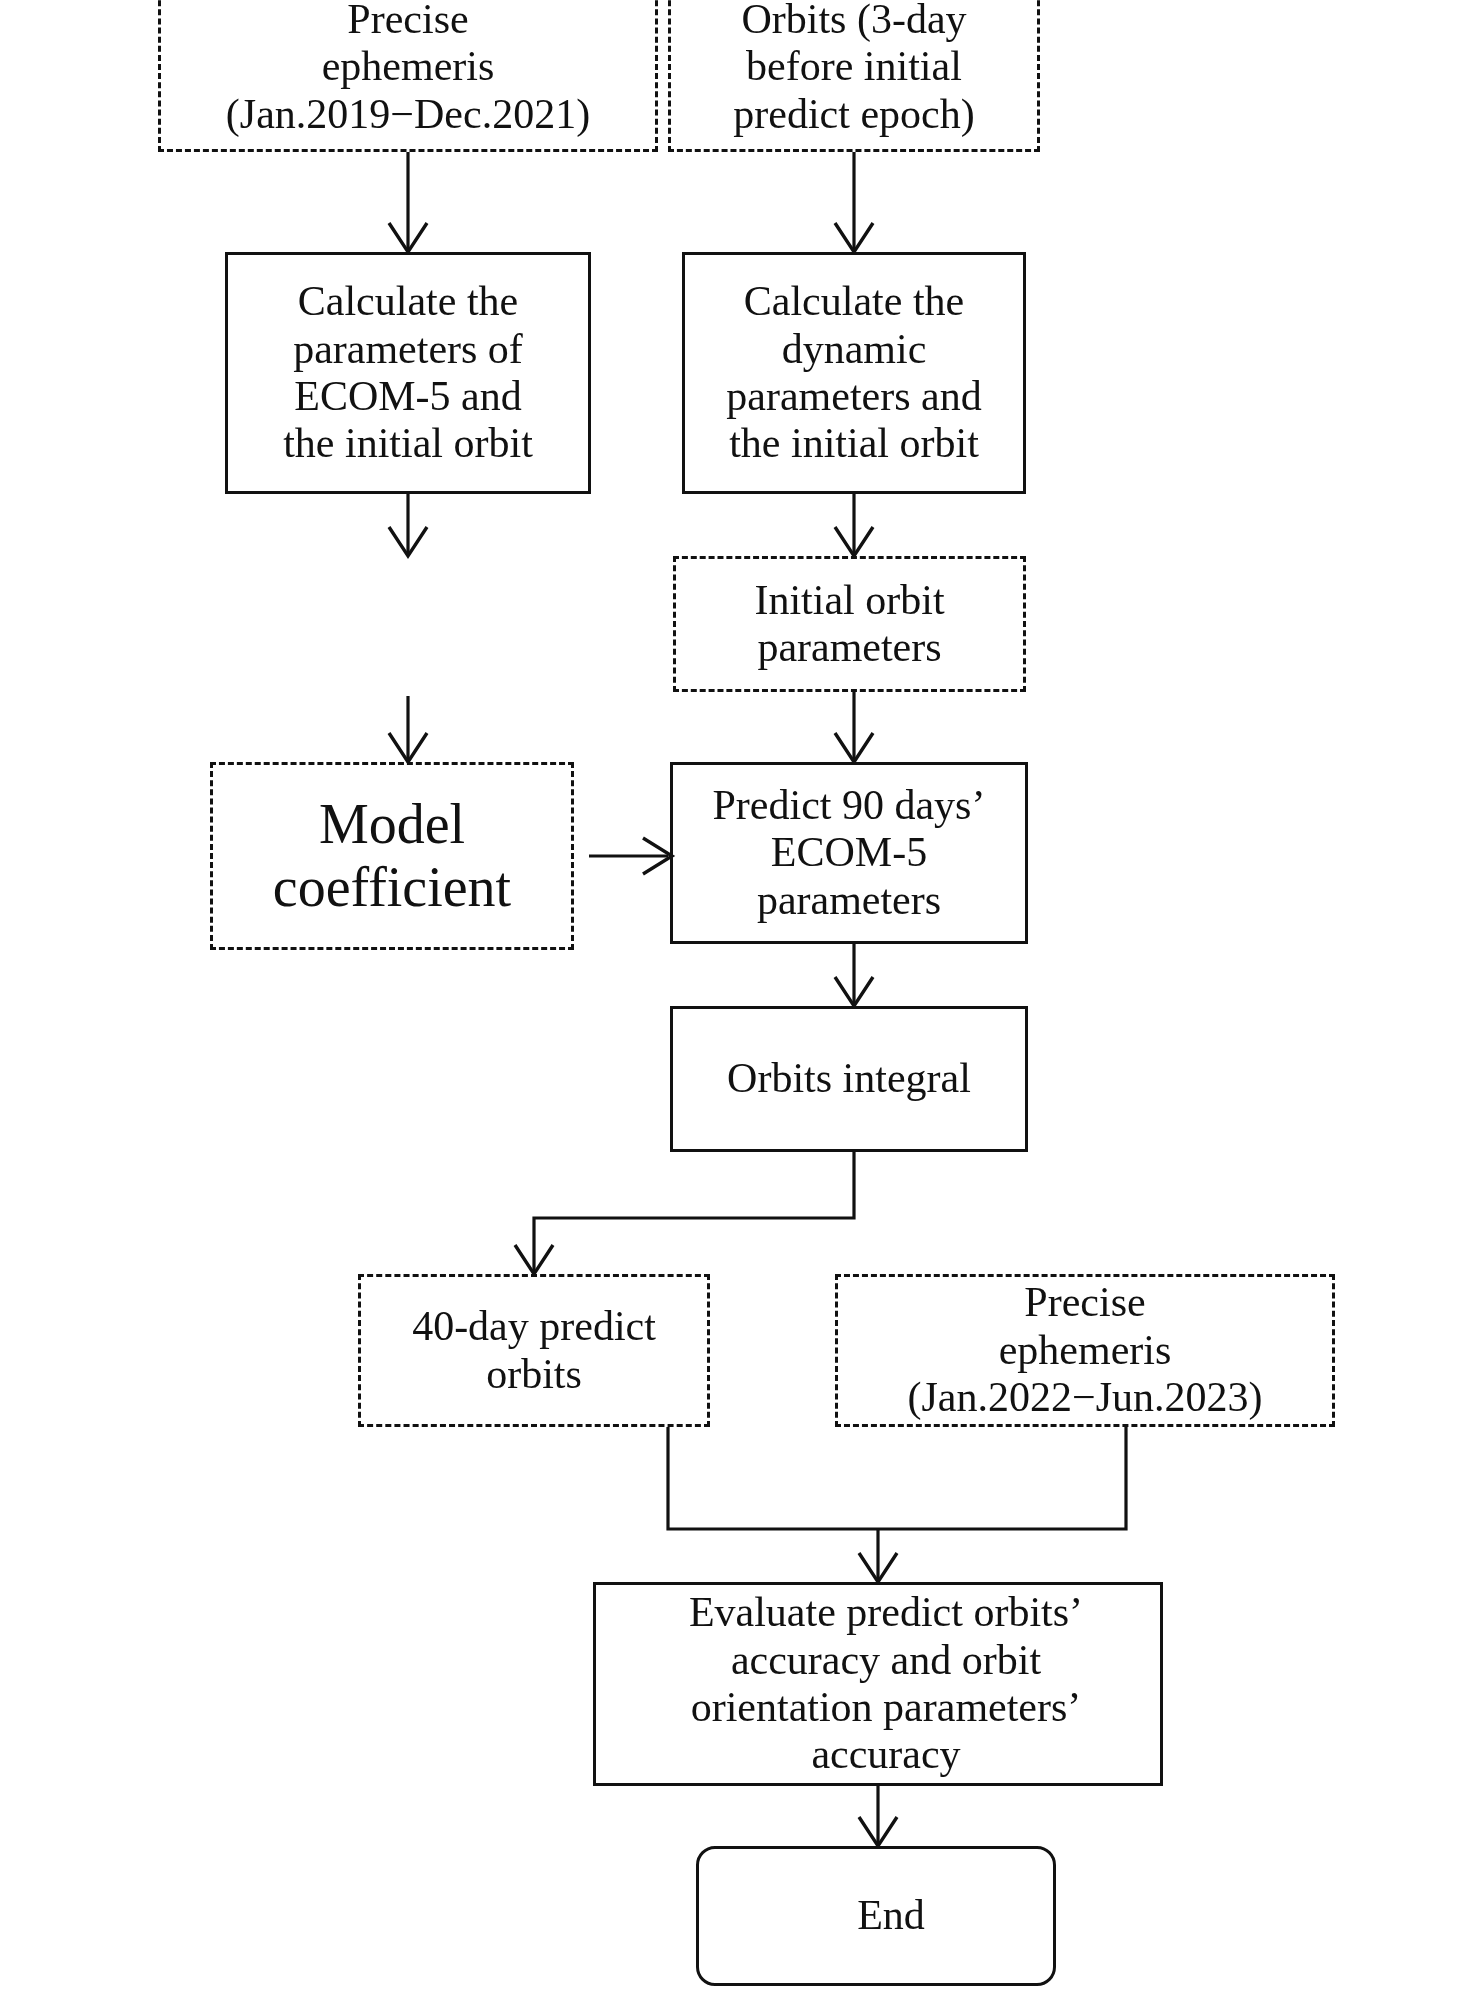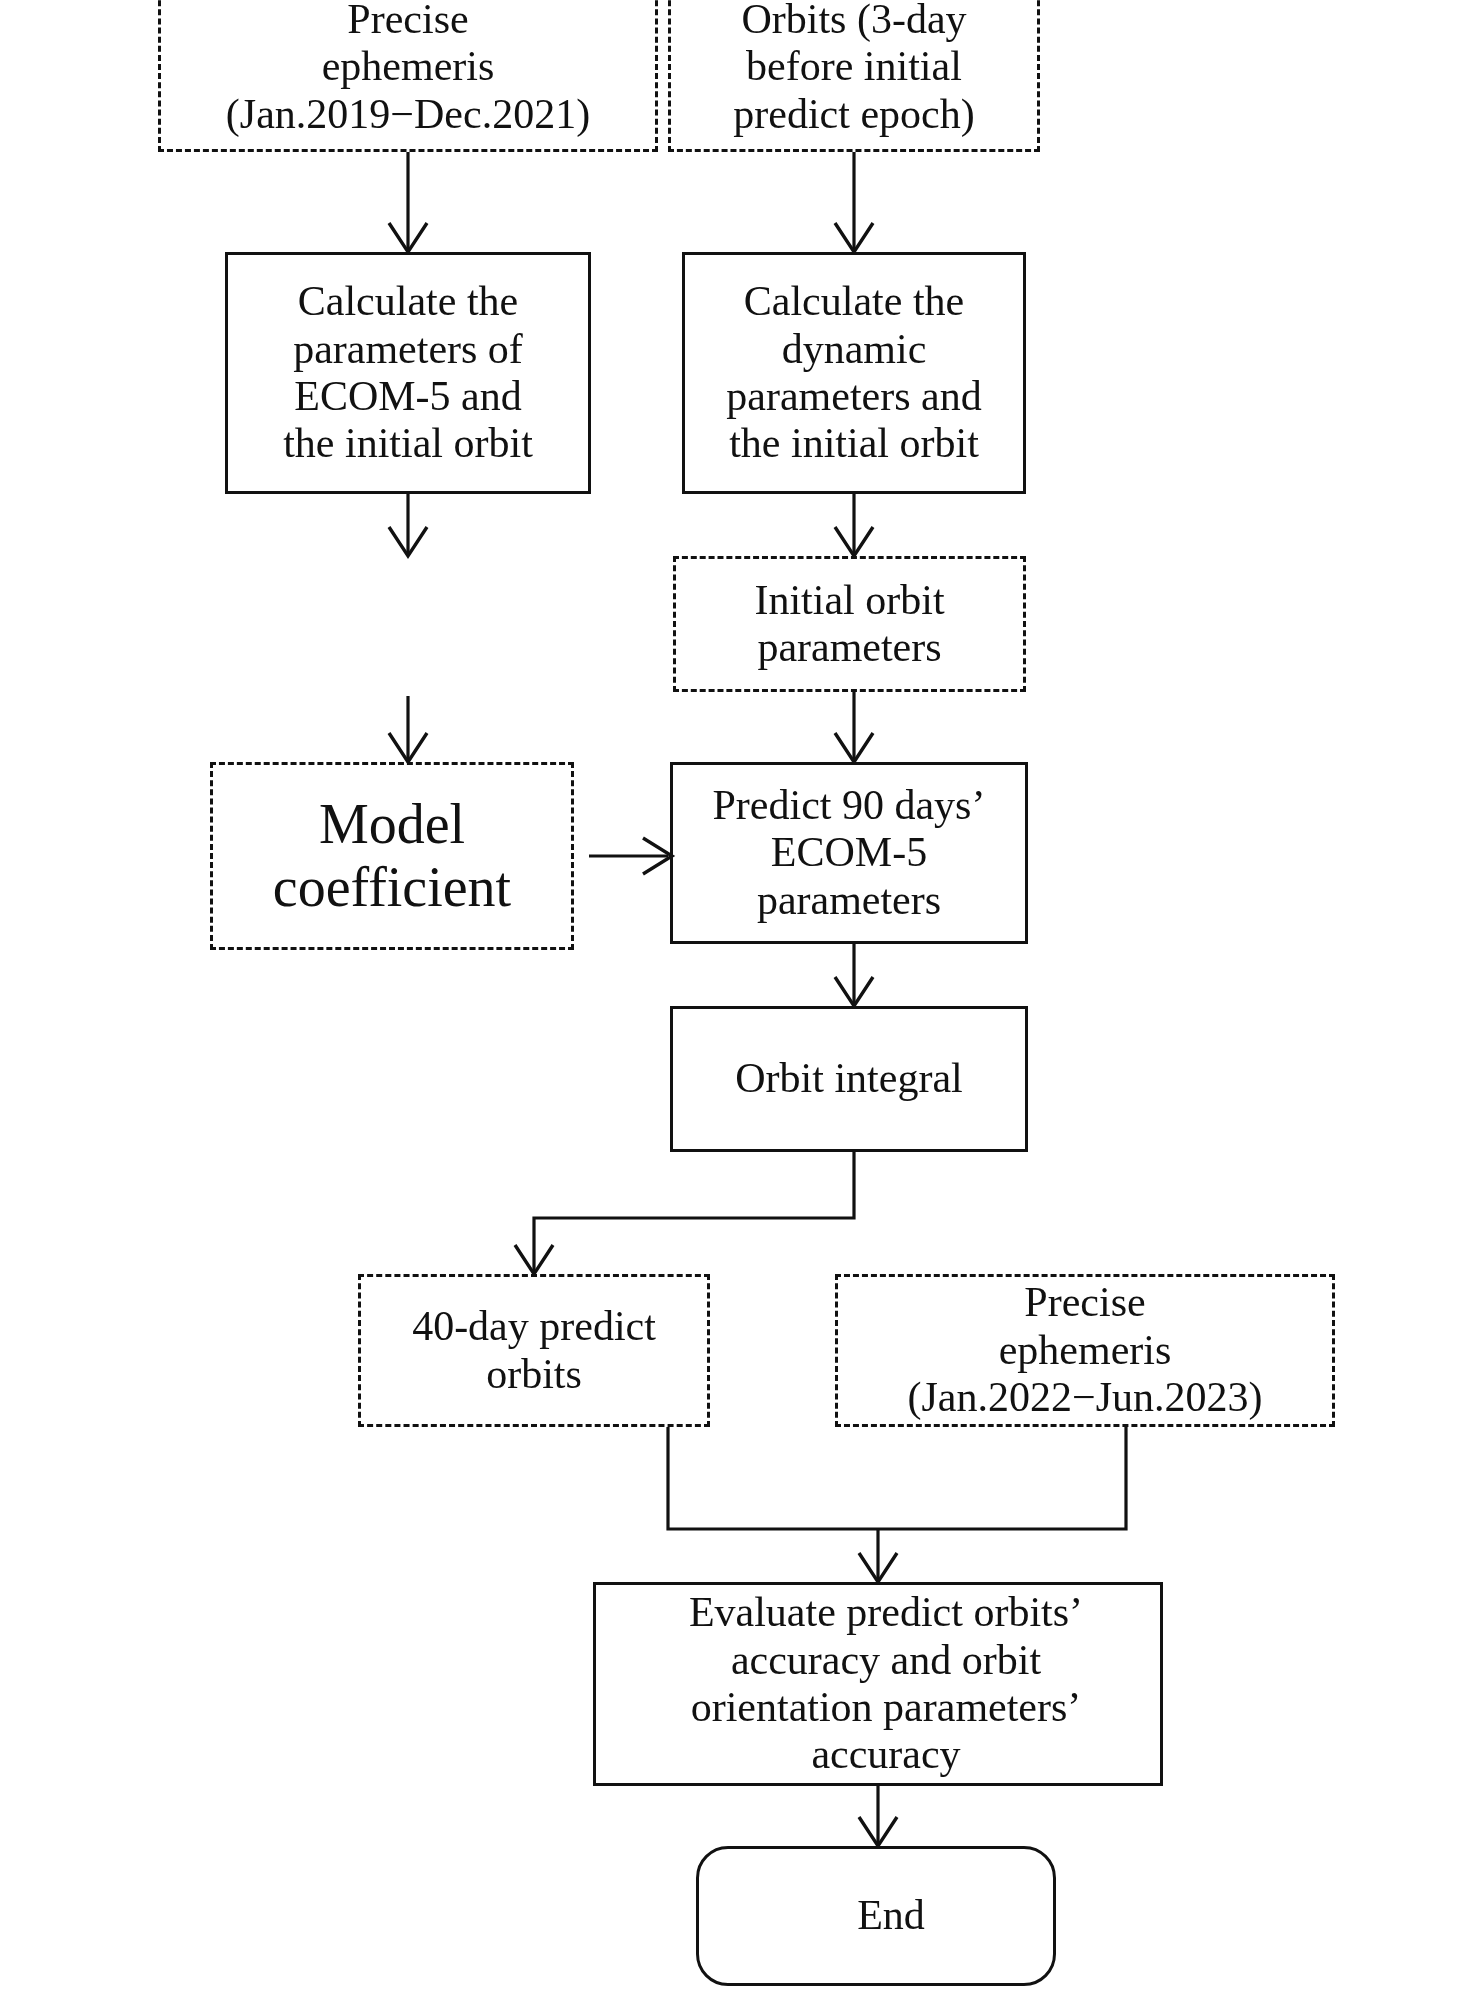--- a/index.html
+++ b/index.html
@@ -30,21 +30,21 @@
     white-space: pre-line;
   }
   .solid {
     border: 3px solid #111111;
   }
   .dashed {
     border: 3px dashed #111111;
   }
   .rounded {
     border: 3px solid #111111;
-    border-radius: 32px;
+    border-radius: 19px;
     padding-left: 30px;
   }
   svg.edges {
     position: absolute;
     left: 0;
     top: 0;
     width: 1476px;
     height: 2013px;
     overflow: visible;
     pointer-events: none;
@@ -150,21 +150,21 @@
   <div class="node dashed" style="left:655px; top:556px; width:353px; height:136px; font-size:42px;">Initial orbit
 parameters</div>
 
   <div class="node dashed" style="left:192px; top:762px; width:364px; height:188px; font-size:56px;">Model
 coefficient</div>
 
   <div class="node solid" style="left:652px; top:762px; width:358px; height:182px; font-size:42px;">Predict 90 days’
 ECOM-5
 parameters</div>
 
-  <div class="node solid" style="left:652px; top:1006px; width:358px; height:146px; font-size:42px;">Orbit integral</div>
+  <div class="node solid" style="left:652px; top:1006px; width:358px; height:146px; font-size:42px;">Orbits integral</div>
 
   <div class="node dashed" style="left:340px; top:1274px; width:352px; height:153px; font-size:42px;">40-day predict
 orbits</div>
 
   <div class="node dashed" style="left:817px; top:1274px; width:500px; height:153px; font-size:42px;">Precise
 ephemeris
 (Jan.2022−Jun.2023)</div>
 
   <div class="node solid" style="left:575px; top:1582px; width:570px; height:204px; font-size:42px;padding-left:16px;">Evaluate predict orbits’
 accuracy and orbit

